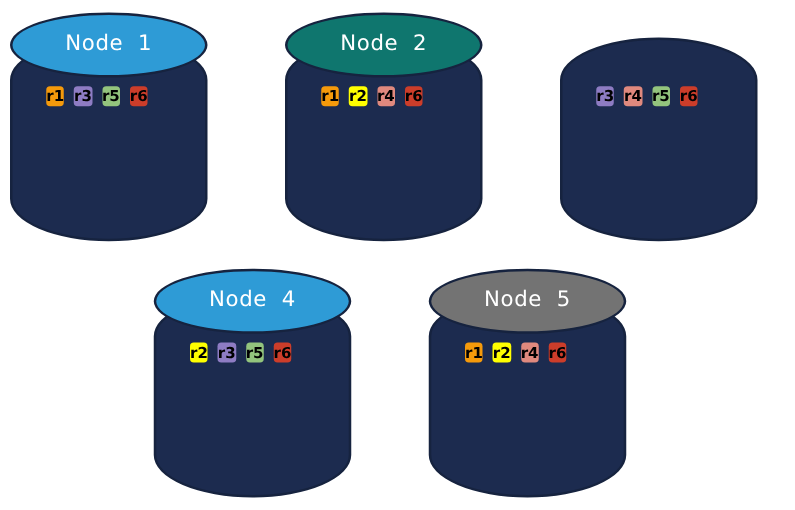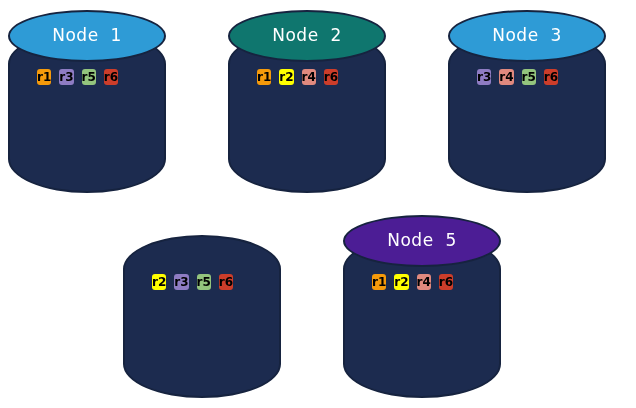--- a/index.html
+++ b/index.html
@@ -116,38 +116,38 @@
       </div>
     </div>
     <div class="node" style="left: 448px; top: 8px;">
       <div class="cyl-body" style="background: rgb(28, 43, 79); border-color: rgb(22, 35, 63);"></div>
       <div class="records">
         <div class="record" style="background: rgb(142, 124, 195);">r3</div>
         <div class="record" style="background: rgb(224, 137, 126);">r4</div>
         <div class="record" style="background: rgb(147, 196, 125);">r5</div>
         <div class="record" style="background: rgb(204, 61, 42);">r6</div>
       </div>
-      <div class="cyl-top" style="background: rgb(46, 155, 214); border-color: rgb(22, 35, 63);">
-        <div class="node-label">Node  3</div>
-      </div>
     </div>
     <div class="node" style="left: 123px; top: 213px;">
       <div class="cyl-body" style="background: rgb(28, 43, 79); border-color: rgb(22, 35, 63);"></div>
       <div class="records">
         <div class="record" style="background: rgb(255, 255, 0);">r2</div>
         <div class="record" style="background: rgb(142, 124, 195);">r3</div>
         <div class="record" style="background: rgb(147, 196, 125);">r5</div>
         <div class="record" style="background: rgb(204, 61, 42);">r6</div>
+      </div>
+      <div class="cyl-top" style="background: rgb(46, 155, 214); border-color: rgb(22, 35, 63);">
+        <div class="node-label">Node  4</div>
       </div>
     </div>
     <div class="node" style="left: 343px; top: 213px;">
       <div class="cyl-body" style="background: rgb(28, 43, 79); border-color: rgb(22, 35, 63);"></div>
       <div class="records">
         <div class="record" style="background: rgb(245, 154, 11);">r1</div>
         <div class="record" style="background: rgb(255, 255, 0);">r2</div>
         <div class="record" style="background: rgb(224, 137, 126);">r4</div>
         <div class="record" style="background: rgb(204, 61, 42);">r6</div>
       </div>
-      <div class="cyl-top" style="background: #4c1d95; border-color: rgb(22, 35, 63);">
+      <div class="cyl-top" style="background: #737373; border-color: rgb(22, 35, 63);">
         <div class="node-label">Node  5</div>
       </div>
     </div>
   </div>
 
 </body></html>

